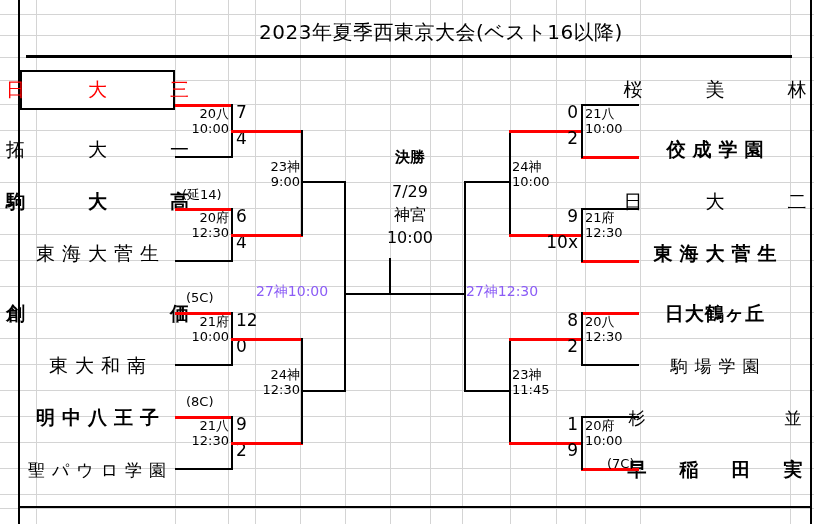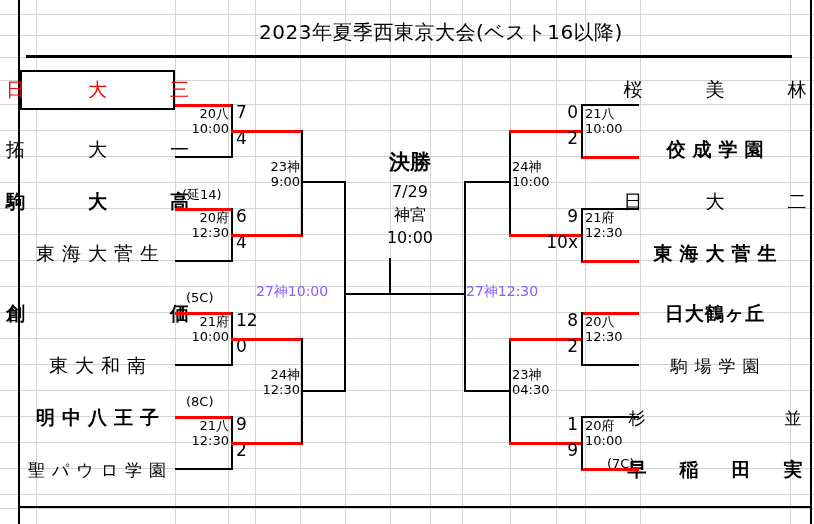--- a/index.html
+++ b/index.html
@@ -67,21 +67,21 @@
   }
   .score.lft{text-align:left;}
   .score.rgt{text-align:right;}
 
   
   .note{position:absolute;font-size:13px;color:#000;white-space:nowrap;}
 
   
   #final-title{
     position:absolute;left:345px;top:148px;width:130px;
-    text-align:center;font-size:21px;font-weight:bold;color:#000;
+    text-align:center;font-size:15px;font-weight:bold;color:#000;
   }
   #final-meta{
     position:absolute;left:345px;top:180px;width:130px;
     text-align:center;font-size:16px;color:#000;line-height:1.45;
   }
   #final-meta span{display:block;}
 
   .semi{
     position:absolute;font-size:14px;color:#8b5cf6;white-space:nowrap;
   }
@@ -243,21 +243,21 @@
   <div class="minfo lalign" style="left:512px;top:160px;width:62px;">
     <span class="r1">24神</span>
     <span class="r2">10:00</span>
   </div>
 
   <div class="ln v" style="left:509px;top:338px;height:106px;"></div>
   <div class="ln win" style="left:509px;top:338px;width:72px;"></div>
   <div class="ln win" style="left:509px;top:442px;width:72px;"></div>
   <div class="minfo lalign" style="left:512px;top:368px;width:62px;">
     <span class="r1">23神</span>
-    <span class="r2">04:30</span>
+    <span class="r2">11:45</span>
   </div>
 
   <div class="ln h" style="left:581px;top:104px;width:58px;"></div>
   <div class="ln win" style="left:581px;top:156px;width:58px;"></div>
   <div class="ln v" style="left:581px;top:104px;height:54px;"></div>
   <div class="minfo lalign" style="left:585px;top:107px;width:54px;">
     <span class="r1">21八</span>
     <span class="r2">10:00</span>
   </div>
   <div class="score rgt" style="left:522px;top:104px;width:56px;">0</div>

